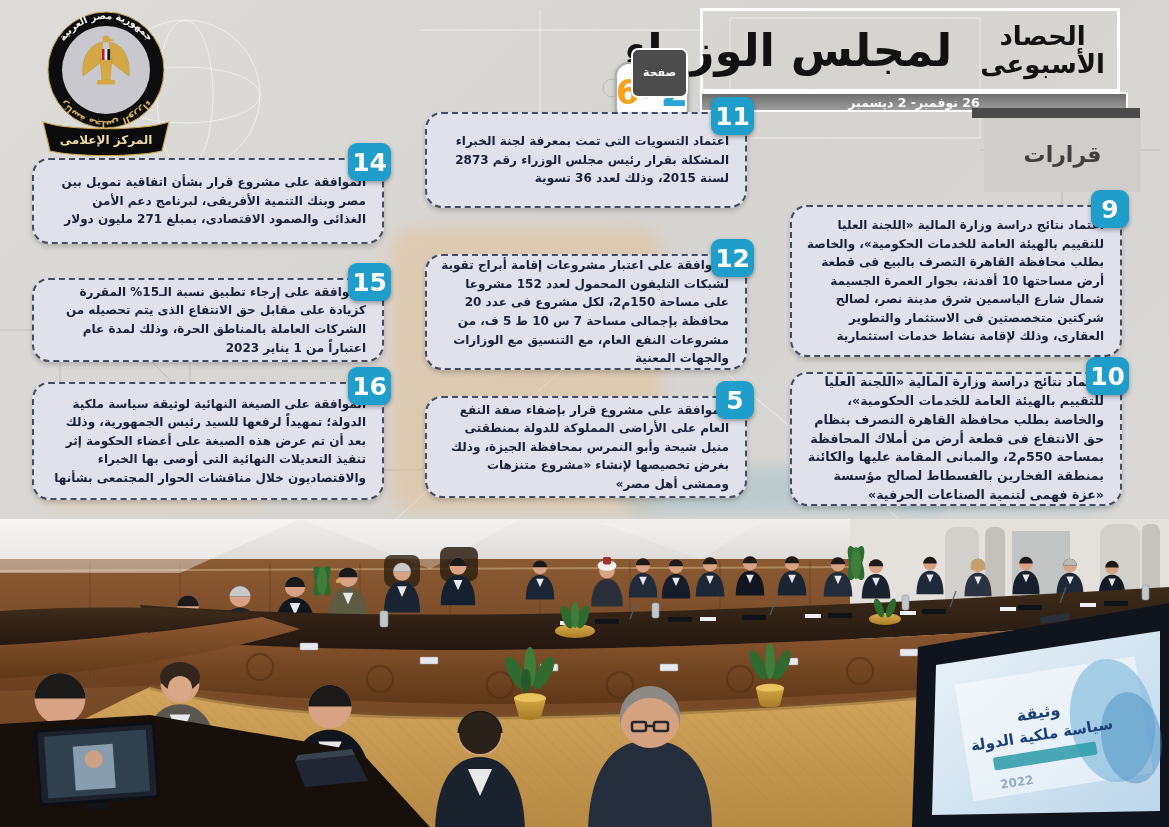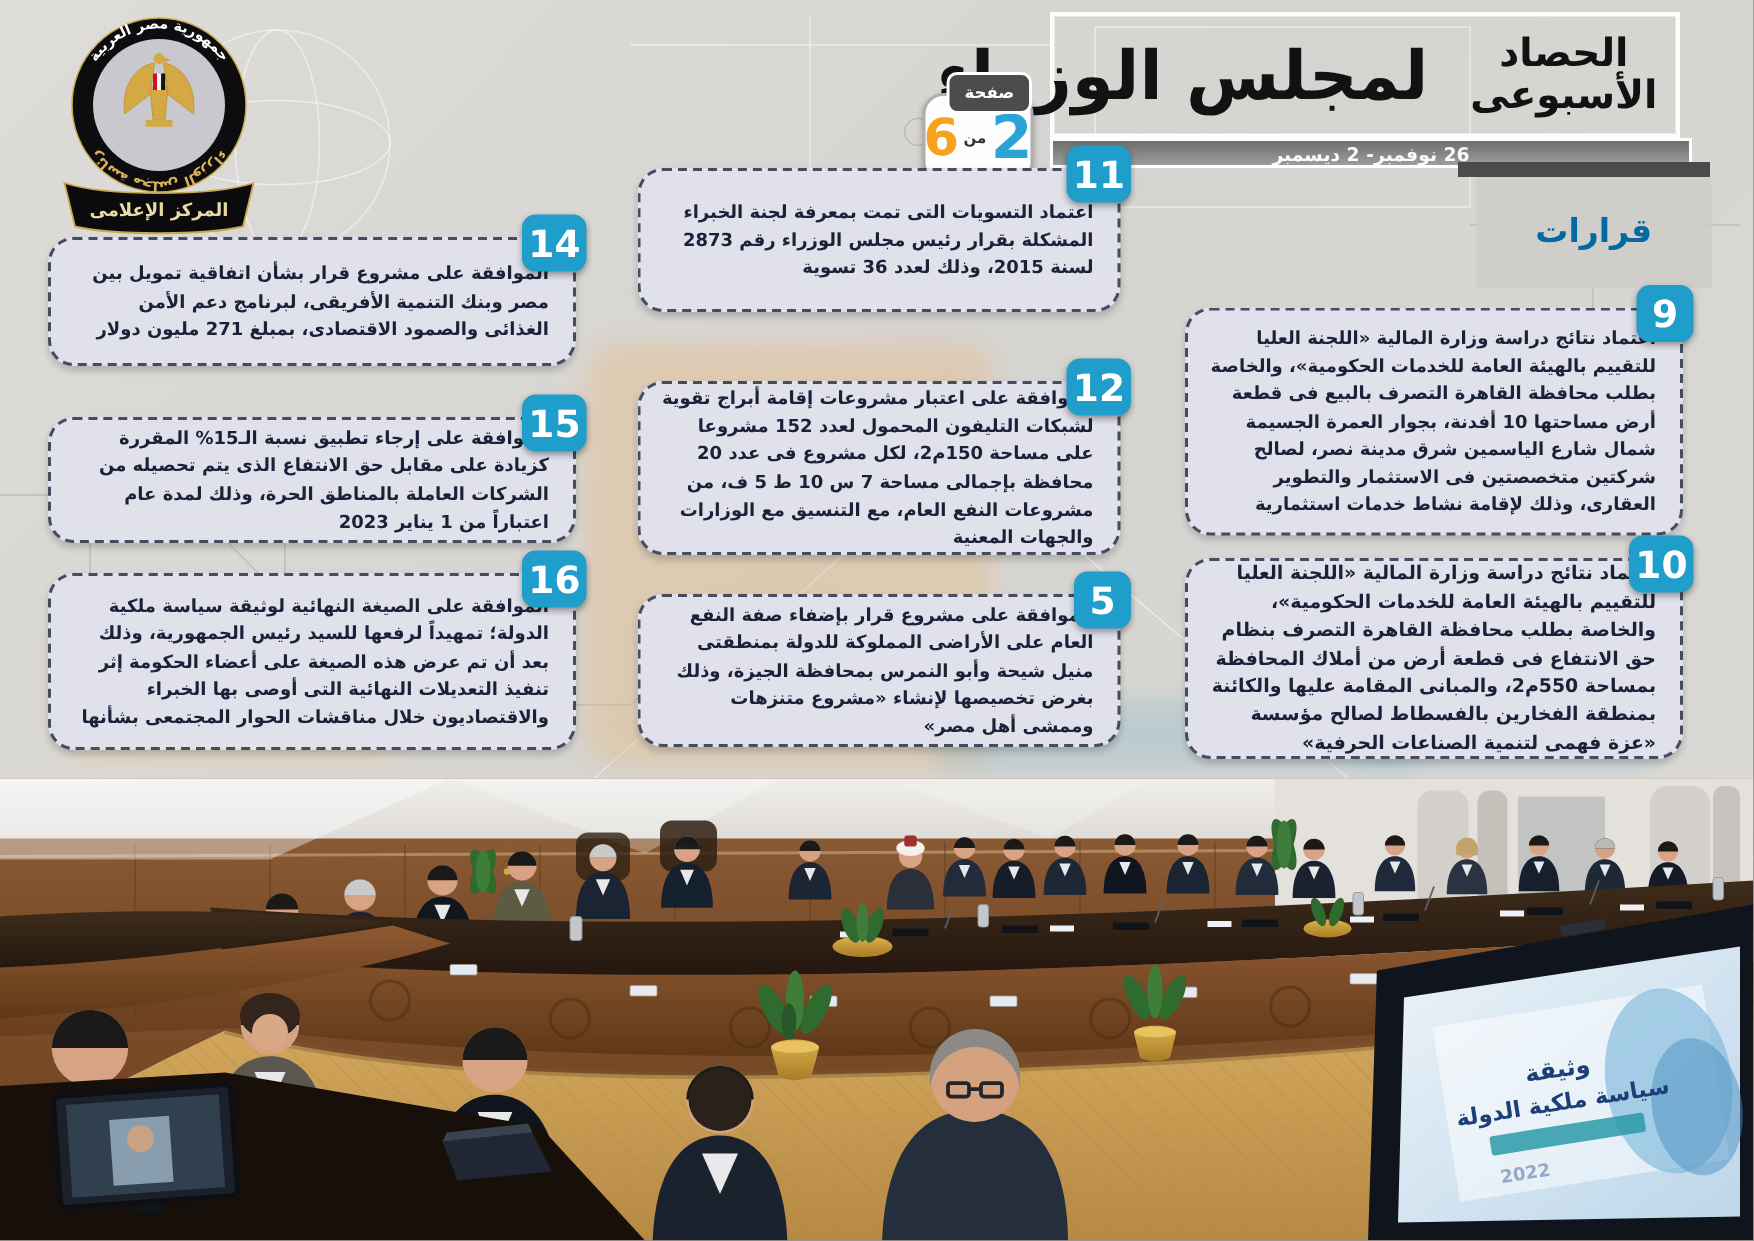--- a/index.html
+++ b/index.html
@@ -23,28 +23,28 @@
   .title-big{font-size:45px;font-weight:800;white-space:nowrap;letter-spacing:-1px;}
   .title-slash{width:2px;height:58px;background:rgba(255,255,255,.8);transform:rotate(22deg);}
   .date-bar{position:absolute;left:700px;top:92px;width:428px;height:20px;
       background:linear-gradient(180deg,#6e6e6e,#9d9d9d);border:2px solid #fff;
       color:#fafafa;font-size:12.5px;font-weight:700;display:flex;align-items:center;justify-content:center;}
   
   .page-badge{position:absolute;left:615px;top:62px;width:74px;height:60px;background:#fdfdfd;
       border:2px solid #aeaeae;border-radius:14px;box-shadow:0 2px 5px rgba(0,0,0,.25);
       display:flex;direction:rtl;align-items:center;justify-content:center;gap:3px;}
   .page-tab{position:absolute;left:631px;top:48px;background:#4c4c4c;border:2px solid #fff;
-      border-radius:7px;color:#fff;font-size:11px;font-weight:700;padding:4px 10px;line-height:16px;z-index:3;}
+      border-radius:7px;color:#fff;font-size:11px;font-weight:700;padding:15px 10px;line-height:16px;z-index:3;}
   .pb-cur{color:#2aa4d6;font-size:40px;font-weight:800;line-height:1;}
   .pb-sep{color:#333;font-size:10px;font-weight:700;}
   .pb-tot{color:#f6a21c;font-size:34px;font-weight:800;line-height:1;}
   
   .sec-bar{position:absolute;left:972px;top:108px;width:168px;height:10px;background:#4b4b4b;}
   .sec-label{position:absolute;left:984px;top:118px;width:157px;height:74px;
-      background:rgba(206,205,201,.92);color:#0369a1;font-weight:800;font-size:22px;line-height:1.3;
+      background:rgba(206,205,201,.92);color:#404040;font-weight:800;font-size:22px;line-height:1.3;
       display:flex;flex-direction:column;align-items:center;justify-content:center;text-align:center;}
   
   .logo{position:absolute;left:40px;top:4px;}
   
   .card{position:absolute;background:#e0e1eb;border:2px dashed #454b60;border-radius:17px;
       color:#1a2138;font-weight:700;direction:rtl;text-align:right;
       display:flex;align-items:center;padding:8px 16px 8px 12px;
       box-shadow:0 3px 5px rgba(0,0,0,.18);}
   .card p{margin:0;width:100%;font-size:12px;line-height:1.55;}
   .badge{position:absolute;top:-17px;right:-9px;min-width:38px;height:38px;padding:0 4px;

